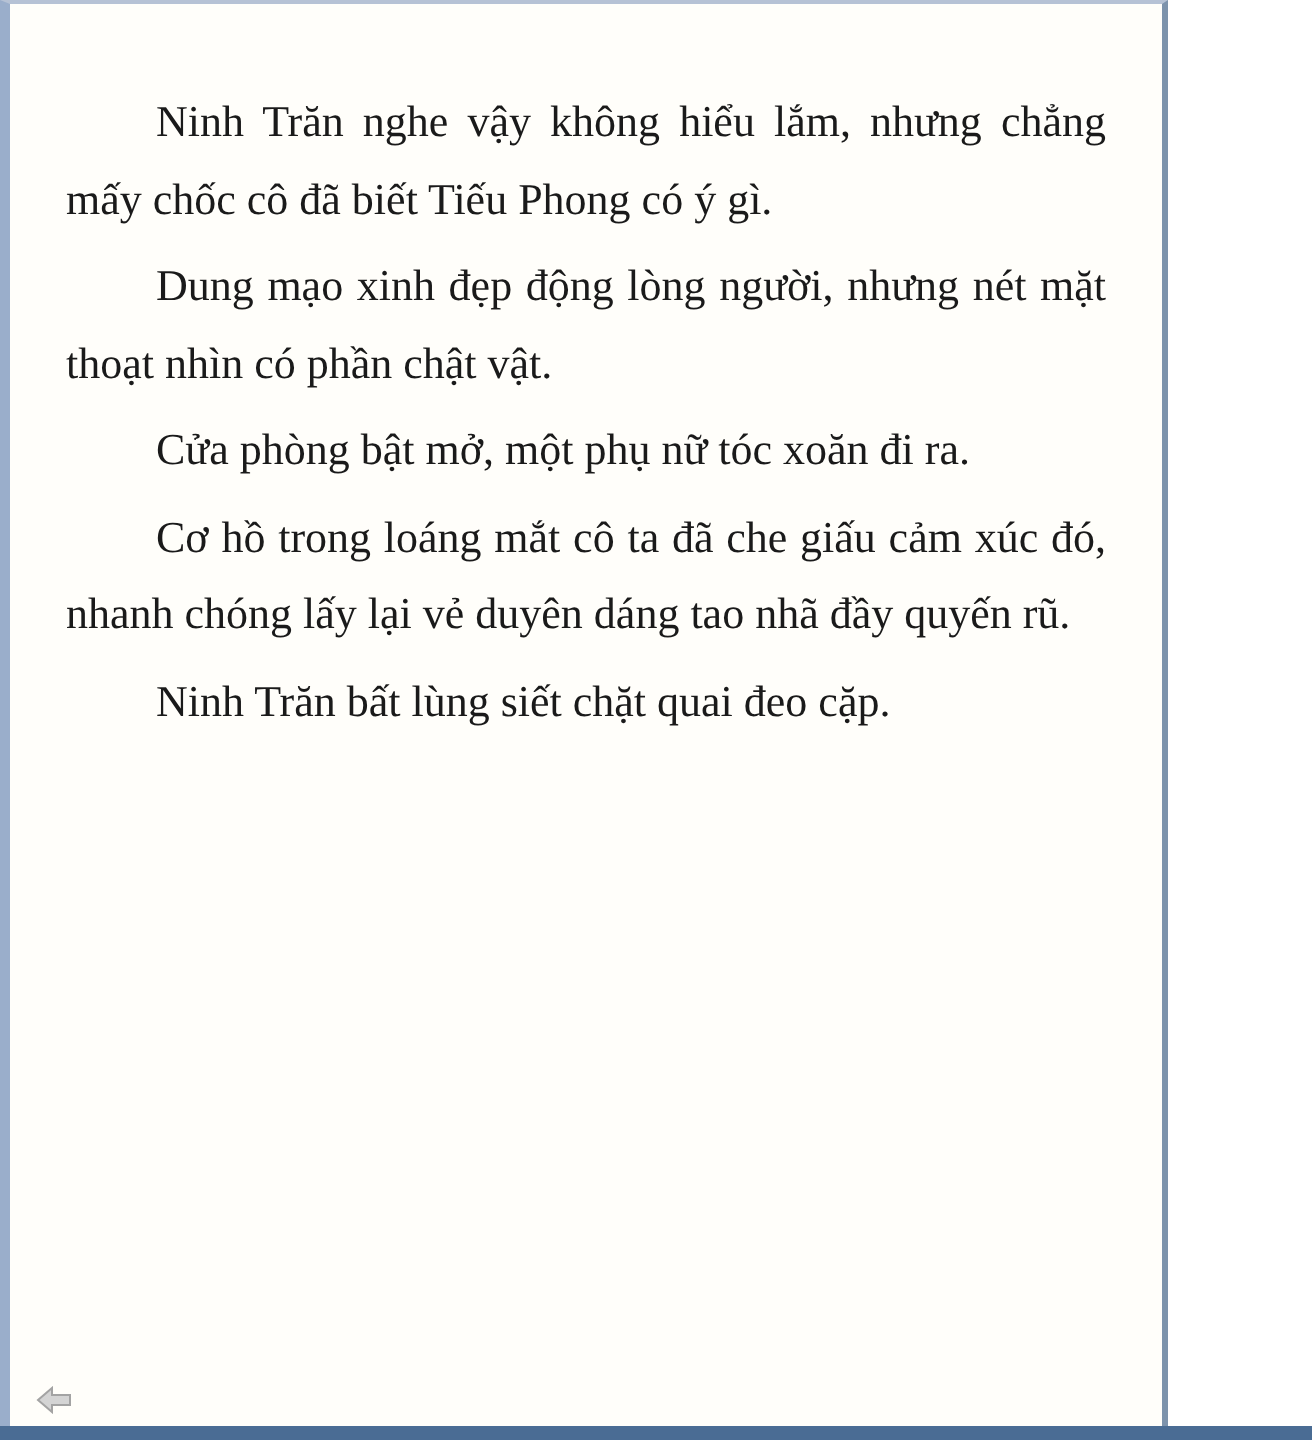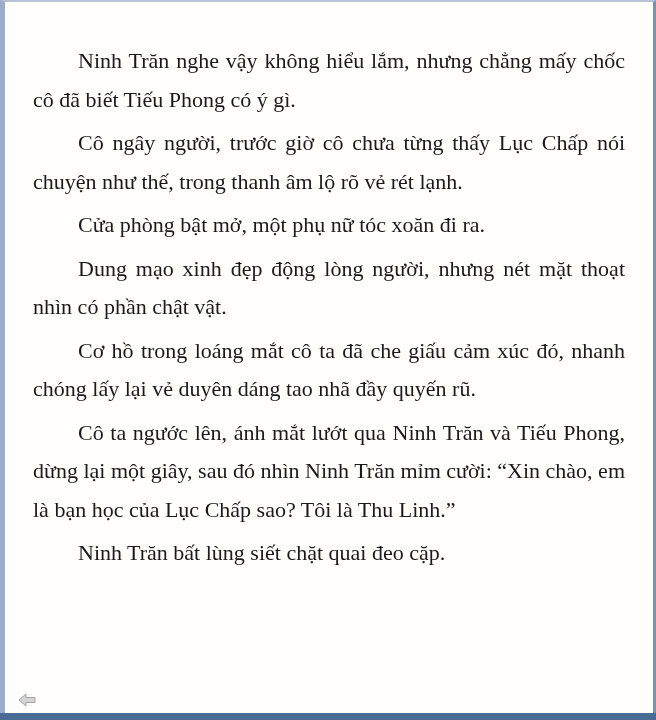--- a/index.html
+++ b/index.html
@@ -6,21 +6,21 @@
     margin: 0;
     padding: 0;
     width: 656px;
     height: 720px;
     overflow: hidden;
     background: #ffffff;
   }
   .page {
     position: relative;
     box-sizing: border-box;
-    width: 656px;
+    width: 584px;
     height: 720px;
     background: #fffefa;
     border-left: 5px solid #9aaecb;
     border-top: 2px solid #b6c2d5;
     border-right: 3px solid #7d93ac;
   }
   .content {
     box-sizing: border-box;
     width: 100%;
     padding: 40px 28px 0 28px;
@@ -50,25 +50,23 @@
     height: 7px;
     background: #4a6c94;
   }
 </style>
 </head>
 <body>
 
 <div class="page">
   <div class="content">
     <p>Ninh Trăn nghe vậy không hiểu lắm, nhưng chẳng mấy chốc cô đã biết Tiếu Phong có ý gì.</p>
-    <p>Cô ngây người, trước giờ cô chưa từng thấy Lục Chấp nói chuyện như thế, trong thanh âm lộ rõ vẻ rét lạnh.</p>
+    <p>Dung mạo xinh đẹp động lòng người, nhưng nét mặt thoạt nhìn có phần chật vật.</p>
     <p>Cửa phòng bật mở, một phụ nữ tóc xoăn đi ra.</p>
-    <p>Dung mạo xinh đẹp động lòng người, nhưng nét mặt thoạt nhìn có phần chật vật.</p>
     <p>Cơ hồ trong loáng mắt cô ta đã che giấu cảm xúc đó, nhanh chóng lấy lại vẻ duyên dáng tao nhã đầy quyến rũ.</p>
-    <p>Cô ta ngước lên, ánh mắt lướt qua Ninh Trăn và Tiếu Phong, dừng lại một giây, sau đó nhìn Ninh Trăn mỉm cười: “Xin chào, em là bạn học của Lục Chấp sao? Tôi là Thu Linh.”</p>
     <p>Ninh Trăn bất lùng siết chặt quai đeo cặp.</p>
   </div>
 
   <div class="back-arrow">
     <svg width="18" height="14" viewBox="0 0 18 14" xmlns="http://www.w3.org/2000/svg">
       <polygon points="1,7 8,1 8,4.5 17,4.5 17,9.5 8,9.5 8,13" fill="#d4d4d4" stroke="#a3a3a3" stroke-width="1"></polygon>
     </svg>
   </div>
 
   <div class="bottom-bar"></div>

